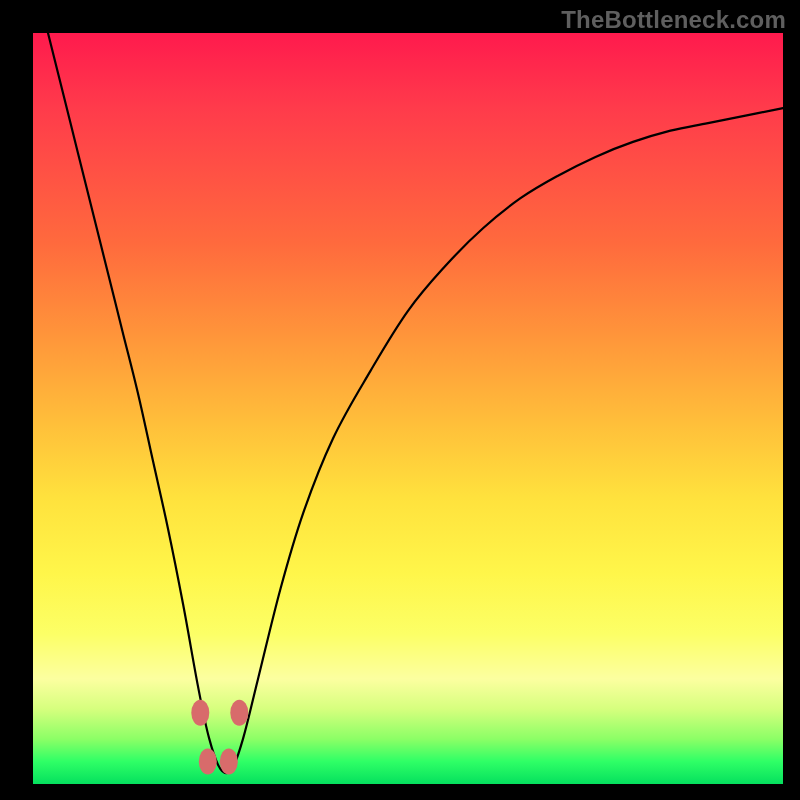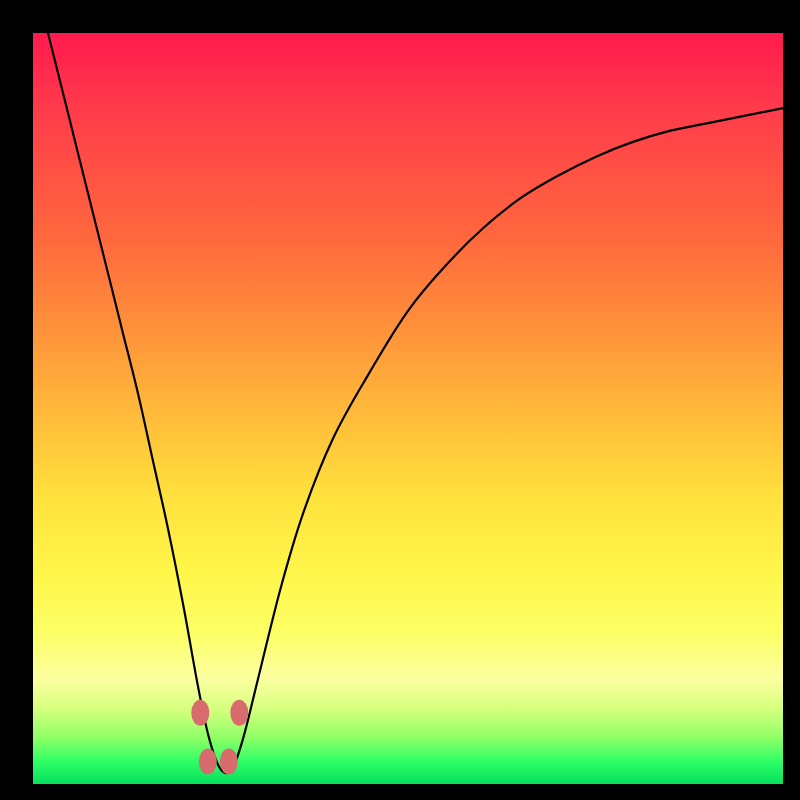--- a/index.html
+++ b/index.html
@@ -66,20 +66,21 @@
   }
   .marker {
     fill: #d86b6b;
     stroke: none;
   }
 </style>
 </head>
 <body>
 
 <div class="stage">
+  <div class="watermark">TheBottleneck.com</div>
 
   <div class="plot-area">
     <svg class="curve" viewBox="0 0 750 751" preserveAspectRatio="none">
       <path id="curve-path" class="curve-path" d="M 15.0 0.0 C 17.7 10.8, 24.6 38.5, 30.0 60.1 C 35.4 81.7, 39.6 98.5, 45.0 120.2 C 50.4 141.8, 54.6 158.6, 60.0 180.2 C 65.4 201.9, 69.6 218.7, 75.0 240.3 C 80.4 261.9, 84.6 278.8, 90.0 300.4 C 95.4 322.0, 99.6 337.5, 105.0 360.5 C 110.4 383.5, 114.6 403.7, 120.0 428.1 C 125.4 452.4, 129.6 470.0, 135.0 495.7 C 140.4 521.3, 144.6 542.4, 150.0 570.8 C 155.4 599.1, 160.3 629.0, 165.0 653.4 C 169.7 677.7, 172.2 691.1, 176.3 705.9 C 180.3 720.8, 183.4 730.6, 187.5 736.0 C 191.6 741.4, 194.7 741.4, 198.8 736.0 C 202.8 730.6, 205.3 722.2, 210.0 705.9 C 214.7 689.7, 218.3 672.9, 225.0 645.9 C 231.8 618.8, 239.4 585.5, 247.5 555.7 C 255.6 526.0, 260.6 507.7, 270.0 480.6 C 279.4 453.6, 287.9 431.2, 300.0 405.5 C 312.1 379.9, 324.0 360.9, 337.5 337.9 C 351.0 315.0, 361.5 296.8, 375.0 277.9 C 388.5 258.9, 399.0 247.7, 412.5 232.8 C 426.0 217.9, 436.5 207.4, 450.0 195.3 C 463.5 183.1, 474.0 174.7, 487.5 165.2 C 501.0 155.8, 511.5 150.1, 525.0 142.7 C 538.5 135.3, 549.0 130.0, 562.5 123.9 C 576.0 117.8, 586.5 113.6, 600.0 108.9 C 613.5 104.2, 624.0 101.0, 637.5 97.6 C 651.0 94.3, 661.5 92.8, 675.0 90.1 C 688.5 87.4, 699.0 85.3, 712.5 82.6 C 726.0 79.9, 743.3 76.5, 750.0 75.1"></path>
       <g id="markers-group">
           <ellipse cx="167.3" cy="679.7" rx="9" ry="13" class="marker"></ellipse>
           <ellipse cx="174.8" cy="728.5" rx="9" ry="13" class="marker"></ellipse>
           <ellipse cx="195.8" cy="728.5" rx="9" ry="13" class="marker"></ellipse>
           <ellipse cx="206.3" cy="679.7" rx="9" ry="13" class="marker"></ellipse>
         </g>

